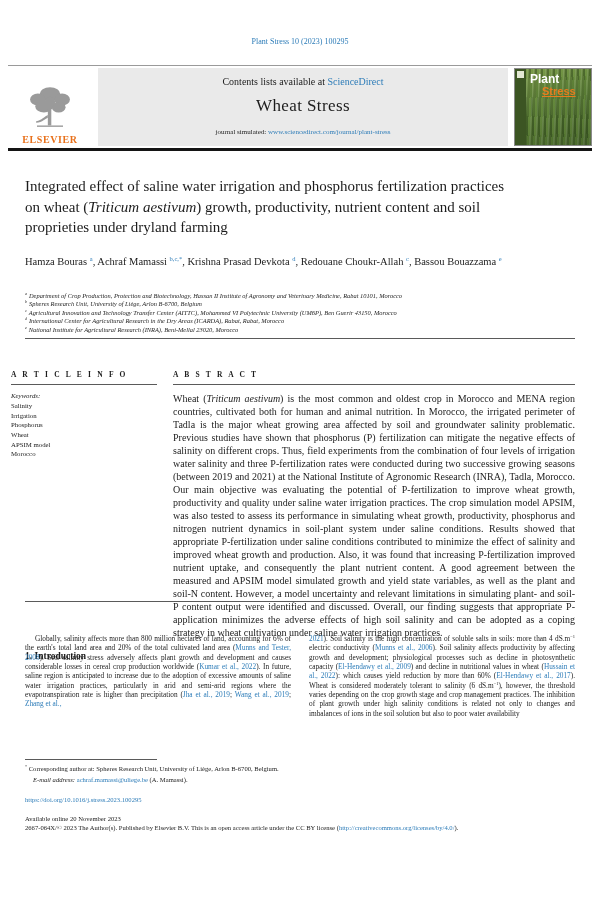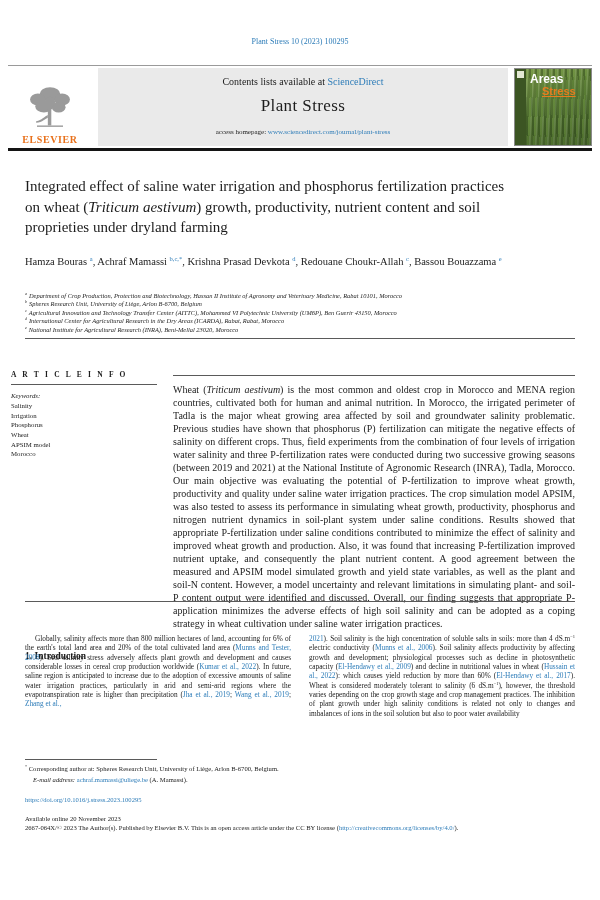--- a/index.html
+++ b/index.html
@@ -85,28 +85,28 @@
             <circle cx="30" cy="20" r="6"></circle>
             <rect x="27.5" y="29" width="4" height="18"></rect>
             <path d="M27.5 35 C 23 37 21 41 14 42 L14 44 C 21.5 43 25 39 27.5 38 Z"></path>
             <rect x="15" y="47" width="30" height="1.6"></rect>
           </g>
         </svg>
         <div class="logo-word">ELSEVIER</div>
       </div>
       <div class="center-box">
         <div class="contents-line"><span>Contents lists available at </span><span class="link">ScienceDirect</span></div>
-        <div class="journal-name">Plant Stress</div>
-        <div class="homepage-line"><span>access homepage: </span><span class="link">www.sciencedirect.com/journal/plant-stress</span></div>
+        <div class="journal-name">Wheat Stress</div>
+        <div class="homepage-line"><span>journal simulated: </span><span class="link">www.sciencedirect.com/journal/plant-stress</span></div>
       </div>
       <div class="cover-box">
         <div class="cover-plants"></div>
         <div class="cover-strip"></div>
         <div class="cover-strip-sq"></div>
-        <div class="cover-t1">Areas</div>
+        <div class="cover-t1">Plant</div>
         <div class="cover-t2">Stress</div>
       </div>
     </div>
     <div class="mast-rule-bottom"></div>
   </div>
 
   <h1 class="title" style="margin:0;"><span>Integrated effect of saline water irrigation and phosphorus fertilization practices on wheat (</span><span class="i">Triticum aestivum</span><span>) growth, productivity, nutrient content and soil proprieties under dryland farming</span></h1>
 
   <div class="authors"><span>Hamza Bouras </span><span class="sup blue">a</span><span>, Achraf Mamassi </span><span class="sup blue">b,c,*</span><span>, Krishna Prasad Devkota </span><span class="sup blue">d</span><span>, Redouane Choukr-Allah </span><span class="sup blue">c</span><span>, Bassou Bouazzama </span><span class="sup blue">e</span></div>
 
@@ -126,20 +126,21 @@
       <div class="sec-rule"></div>
       <div class="kw-label">Keywords:</div>
       <div class="kw">Salinity</div>
       <div class="kw">Irrigation</div>
       <div class="kw">Phosphorus</div>
       <div class="kw">Wheat</div>
       <div class="kw">APSIM model</div>
       <div class="kw">Morocco</div>
     </div>
     <div class="abs-col">
+      <div class="sec-head">A B S T R A C T</div>
       <div class="sec-rule"></div>
       <div class="abs-text"><span>Wheat (</span><span class="i">Triticum aestivum</span><span>) is the most common and oldest crop in Morocco and MENA region countries, cultivated both for human and animal nutrition. In Morocco, the irrigated perimeter of Tadla is the major wheat growing area affected by soil and groundwater salinity problematic. Previous studies have shown that phosphorus (P) fertilization can mitigate the negative effects of salinity on different crops. Thus, field experiments from the combination of four levels of irrigation water salinity and three P-fertilization rates were conducted during two successive growing seasons (between 2019 and 2021) at the National Institute of Agronomic Research (INRA), Tadla, Morocco. Our main objective was evaluating the potential of P-fertilization to improve wheat growth, productivity and quality under saline water irrigation practices. The crop simulation model APSIM, was also tested to assess its performance in simulating wheat growth, productivity, phosphorus and nitrogen nutrient dynamics in soil-plant system under saline conditions. Results showed that appropriate P-fertilization under saline conditions contributed to minimize the effect of salinity and improved wheat growth and production. Also, it was found that increasing P-fertilization improved nutrient uptake, and consequently the plant nutrient content. A good agreement between the measured and APSIM model simulated growth and yield state variables, as well as the plant and soil-N content. However, a model uncertainty and relevant limitations in simulating plant- and soil-P content output were identified and discussed. Overall, our finding suggests that appropriate P-application minimizes the adverse effects of high soil salinity and can be adopted as a coping strategy in wheat cultivation under saline water irrigation practices.</span></div>
     </div>
   </div>
 
   <div class="rule rule-abs-bottom"></div>
 
   <div class="intro-head">1. Introduction</div>
 
   <div class="body-cols">

